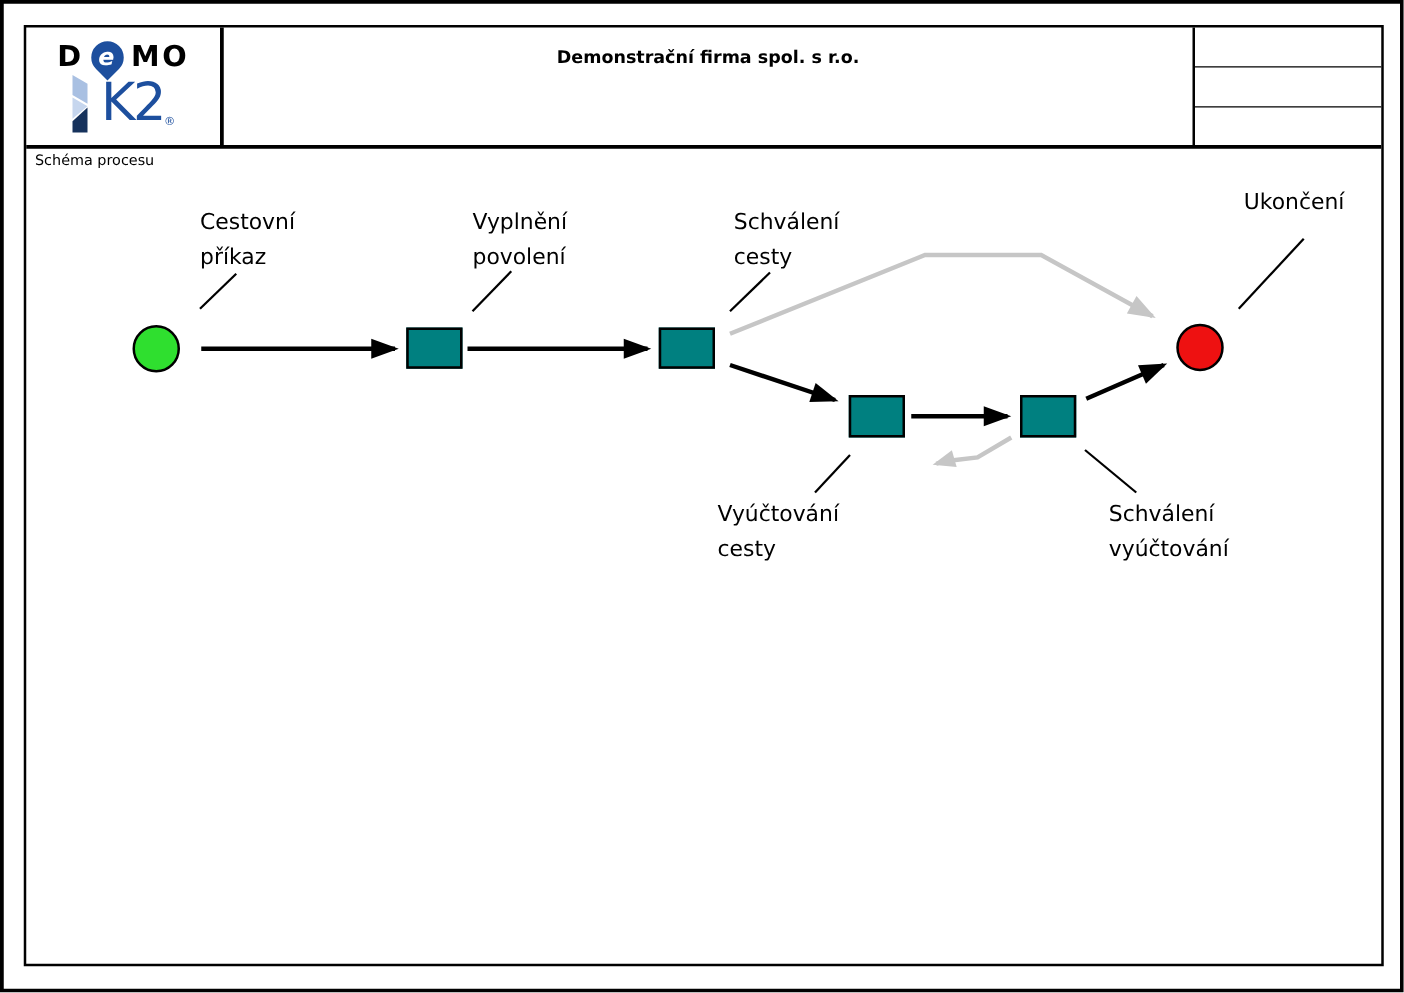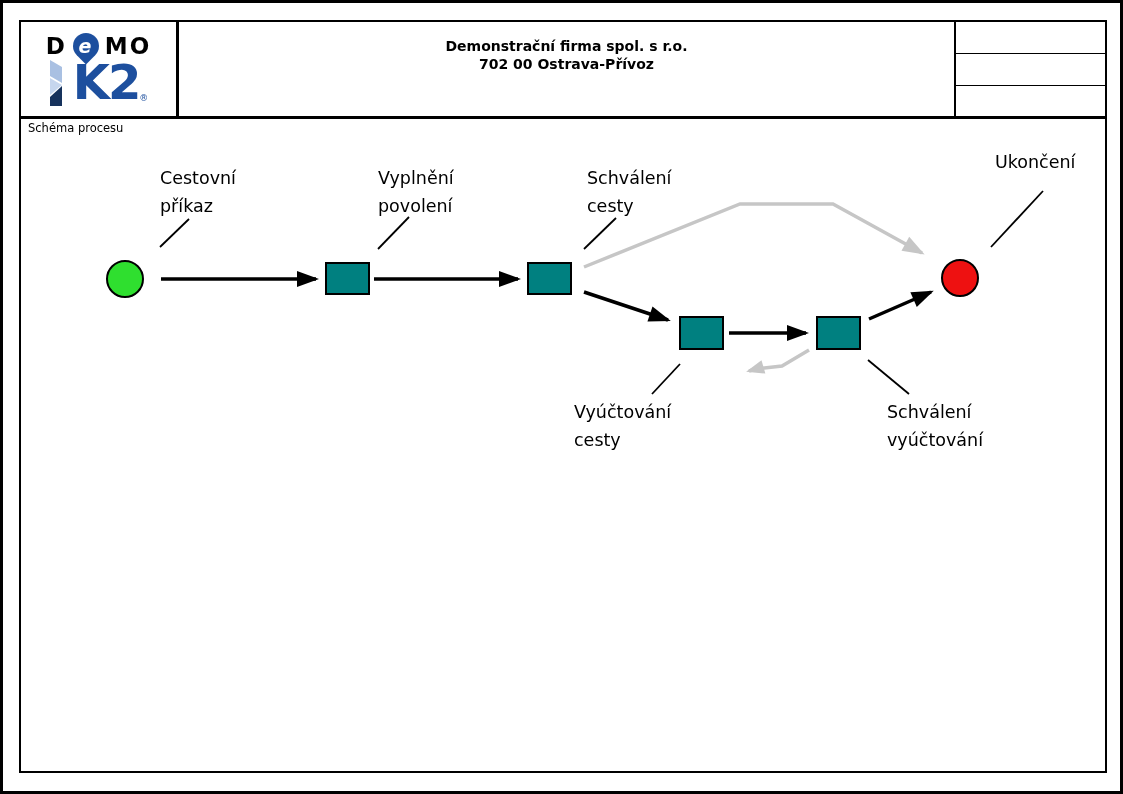--- a/index.html
+++ b/index.html
@@ -6,21 +6,21 @@
   body{width:1123px;height:794px;overflow:hidden;font-family:"DejaVu Sans","Liberation Sans",sans-serif;}
   .page{position:relative;width:1123px;height:794px;box-sizing:border-box;border:3px solid #000;background:#fff;}
   .frame{position:absolute;left:16px;top:17px;width:1088px;height:753px;box-sizing:border-box;border:2px solid #000;background:#fff;}
   
   .header{display:flex;height:97px;box-sizing:border-box;border-bottom:3px solid #000;}
   .logo-cell{width:158px;box-sizing:border-box;border-right:3px solid #000;display:flex;flex-direction:column;align-items:center;justify-content:center;padding-top:2px;}
   .logo-demo{display:flex;align-items:center;gap:4px;font-weight:bold;font-size:23px;letter-spacing:2px;color:#000;}
   .e-badge{width:26px;height:26px;background:var(--logo-blue);border-radius:50% 50% 0 50%;transform:rotate(45deg);display:flex;align-items:center;justify-content:center;margin:0 2px;}
   .e-badge span{transform:rotate(-45deg);color:#fff;font-weight:bold;font-style:italic;font-size:19px;line-height:1;}
   .logo-k2{display:flex;align-items:flex-start;margin-top:-2px;}
-  .k2-text{font-size:48px;font-weight:bold;color:var(--logo-blue);letter-spacing:-2px;line-height:50px;}
+  .k2-text{font-size:42px;font-weight:normal;color:var(--logo-blue);letter-spacing:-2px;line-height:50px;}
   .k2-reg{font-size:9px;color:var(--logo-blue);align-self:flex-end;margin-bottom:4px;}
   .company-cell{flex:1;text-align:center;padding-top:15px;font-weight:bold;color:#000;}
   .company-cell div{font-size:14px;line-height:18px;}
   .info-cell{width:151px;box-sizing:border-box;border-left:2px solid #000;display:flex;flex-direction:column;}
   .info-row{box-sizing:border-box;height:32px;border-bottom:1px solid #000;}
   .info-row:last-child{border-bottom:none;flex:1;}
   .section-title{position:absolute;left:7px;top:99px;font-size:11.5px;font-weight:normal;color:#000;}
   
   .overlay{position:absolute;left:0;top:0;width:1123px;height:794px;z-index:1;}
   .edge{stroke:var(--edge-main);stroke-width:3.5;fill:none;}
@@ -87,21 +87,20 @@
             <polygon points="1,21 13,28 1,38" fill="var(--logo-paleblue)"></polygon>
             <polygon points="1,40 13,29 13,49 1,49" fill="var(--logo-navy)"></polygon>
           </svg>
           <span class="k2-text">K2</span>
           <span class="k2-reg">®</span>
         </div>
       </div>
 
       <div class="company-cell">
         <div>Demonstrační firma spol. s r.o.</div>
-        <div>702 00 Ostrava-Přívoz</div>
       </div>
 
       <div class="info-cell">
         <div class="info-row"></div>
         <div class="info-row"></div>
         <div class="info-row"></div>
       </div>
     </div>
 
     <div class="section-title">Schéma procesu</div>

